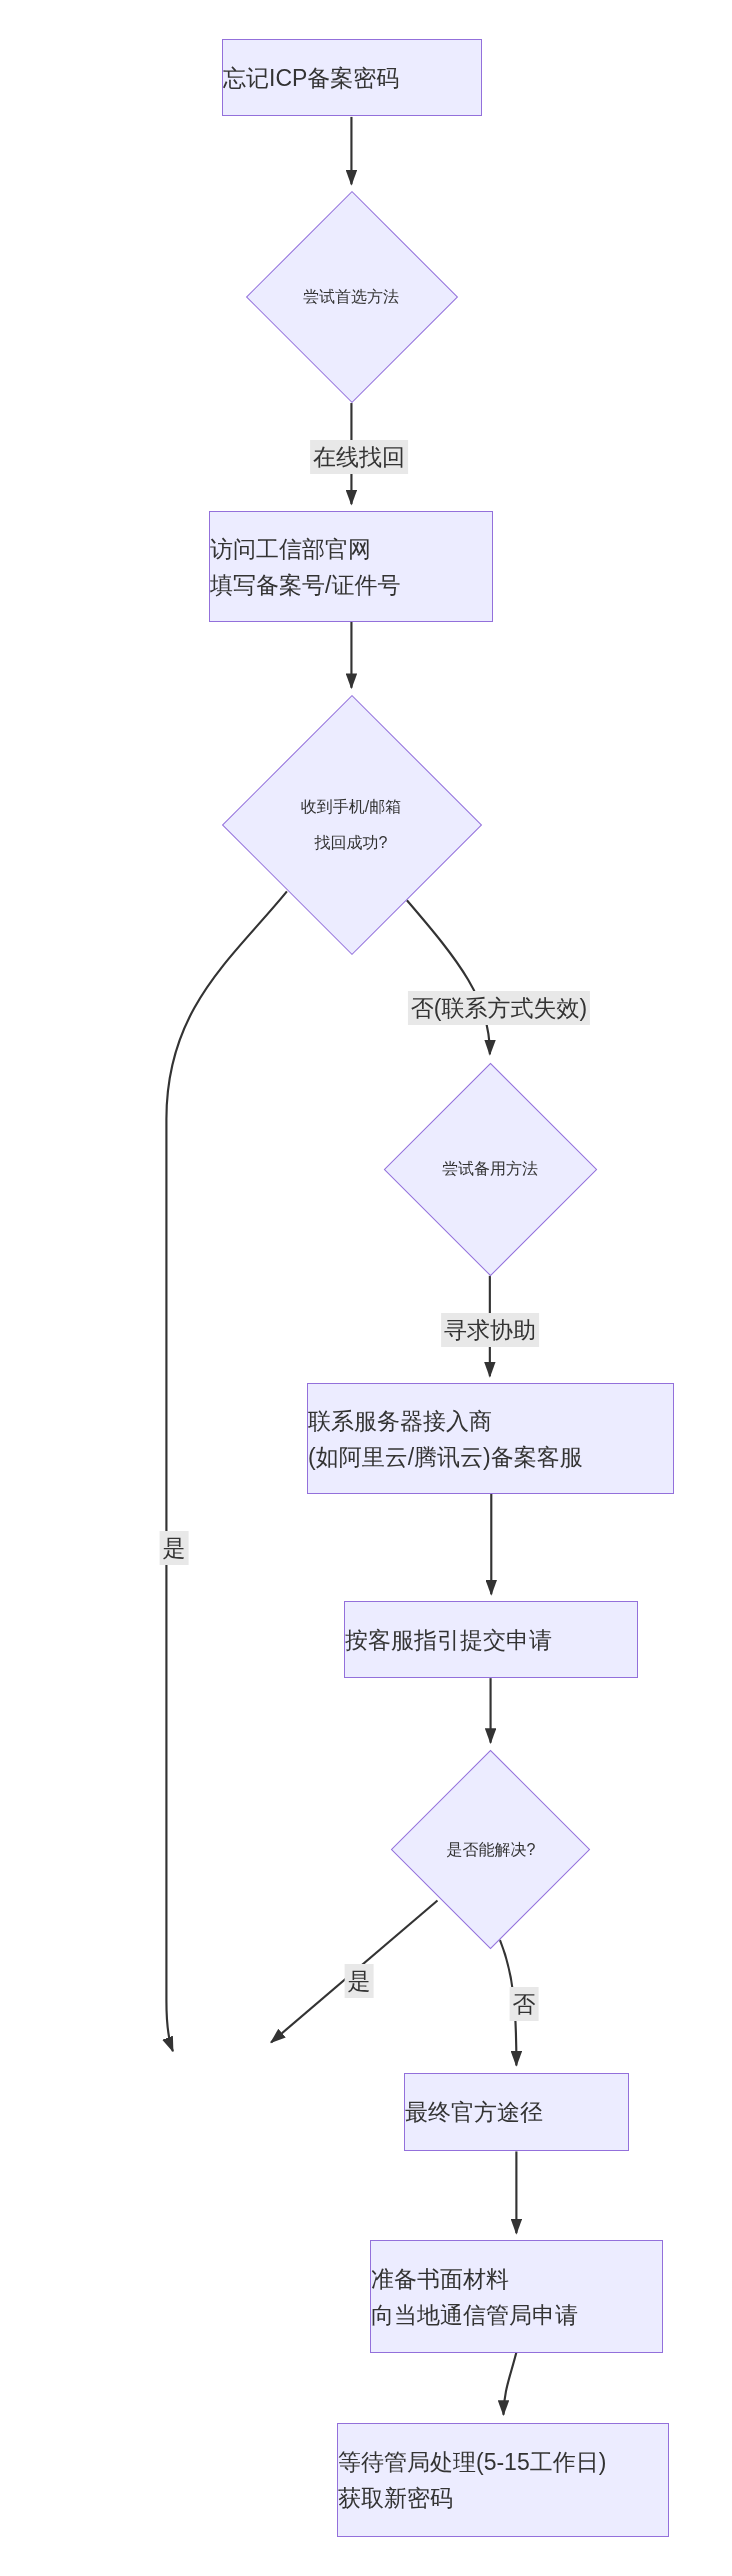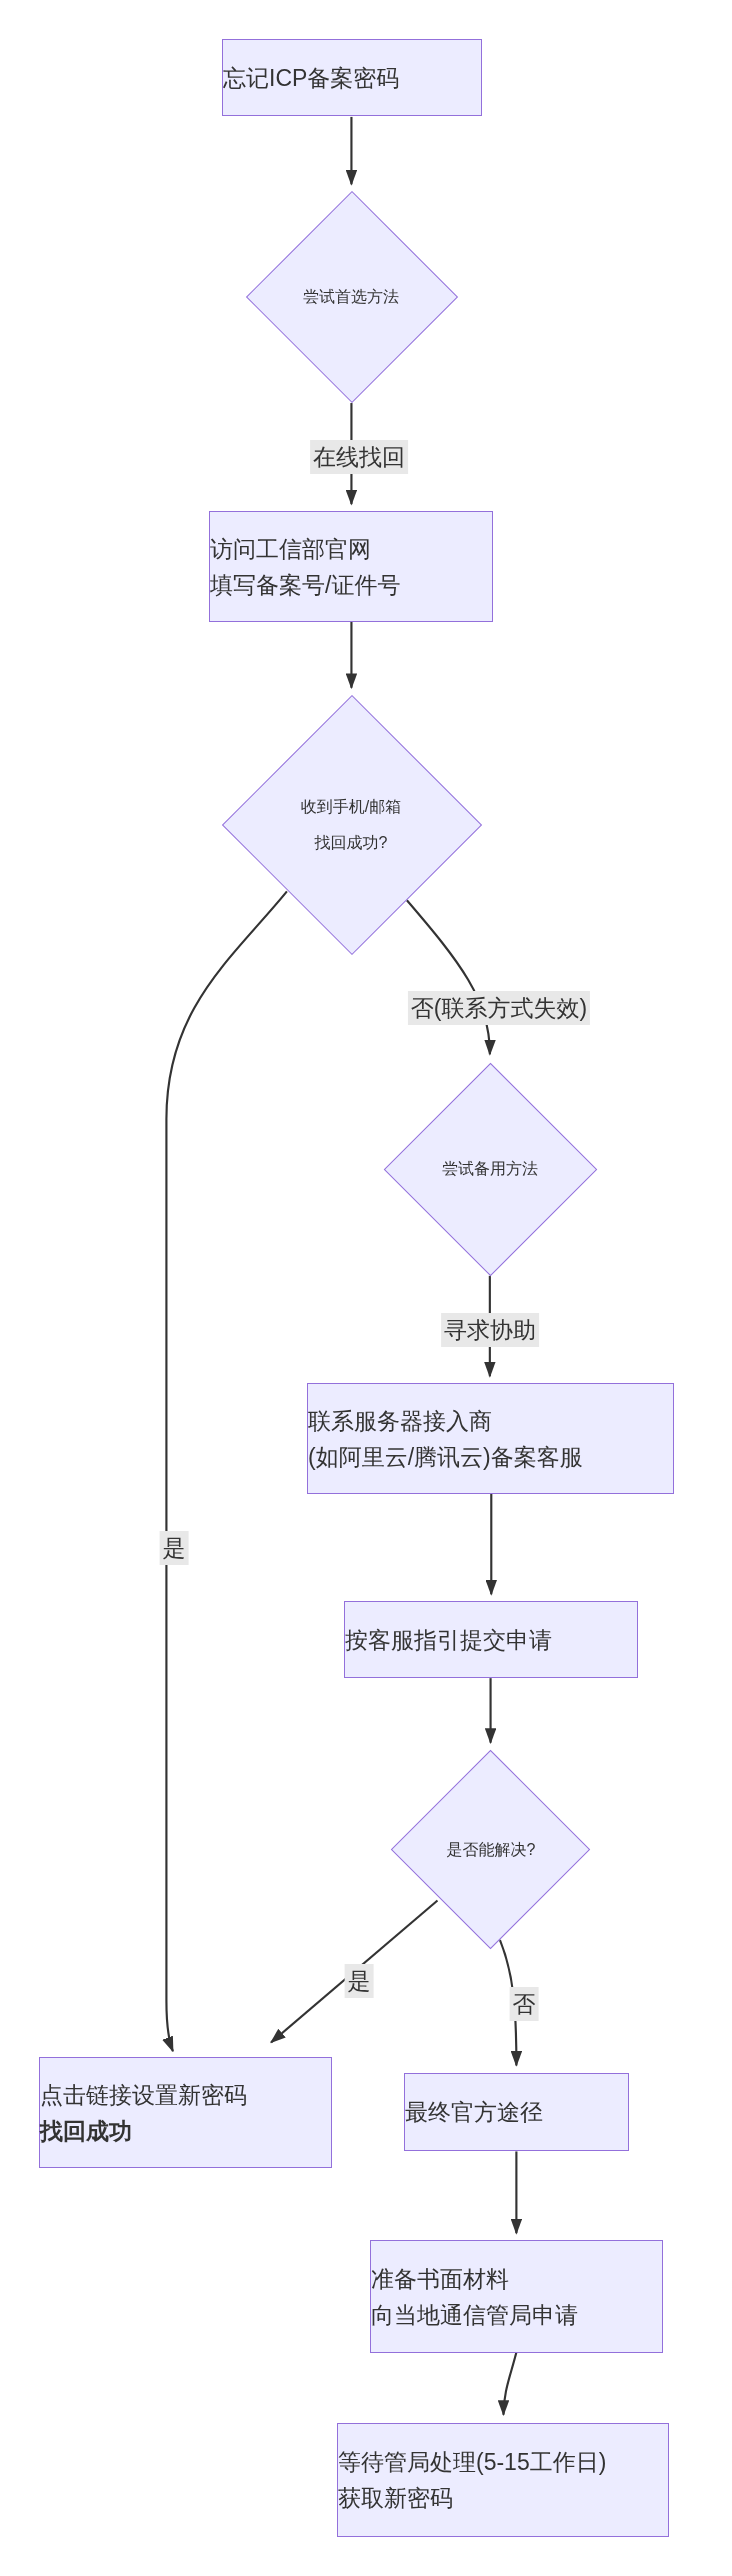--- a/index.html
+++ b/index.html
@@ -66,24 +66,20 @@
 
   <div class="rect-node" style="left:307px;top:1383px;width:367px;height:111px">
     <span class="nline">联系服务器接入商</span>
     <span class="nline">(如阿里云/腾讯云)备案客服</span>
   </div>
 
   <div class="rect-node" style="left:344px;top:1601px;width:294px;height:77px">
     <span class="nline">按客服指引提交申请</span>
   </div>
 
-  <div class="rect-node" style="left:39px;top:2057px;width:293px;height:111px">
-    <span class="nline">点击链接设置新密码</span>
-    <span class="nline bold">找回成功</span>
-  </div>
 
   <div class="rect-node" style="left:370px;top:2240px;width:293px;height:113px">
     <span class="nline">准备书面材料</span>
     <span class="nline">向当地通信管局申请</span>
   </div>
 
   <div class="rect-node" style="left:404px;top:2073px;width:225px;height:78px">
     <span class="nline">最终官方途径</span>
   </div>
 

